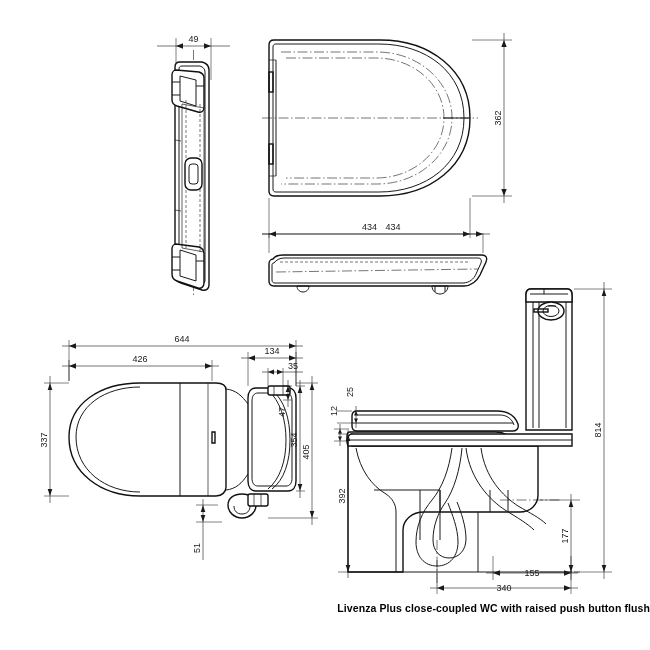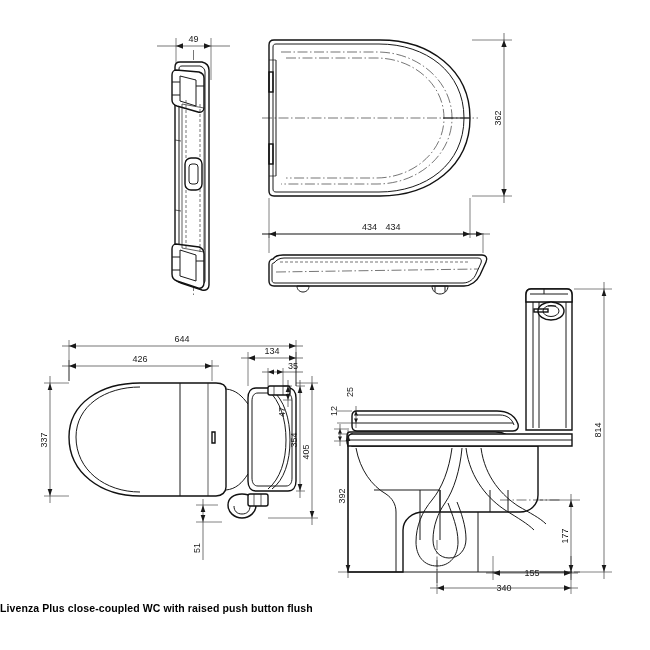--- a/index.html
+++ b/index.html
@@ -24,21 +24,21 @@
   #drawing {
     position: absolute;
     left: 0;
     top: 0;
   }
   .caption {
     position: absolute;
     left: 0;
     top: 602px;
     width: 650px;
-    text-align: left;
+    text-align: right;
     font-family: "Liberation Sans", sans-serif;
     font-size: 10.5px;
     font-weight: bold;
     letter-spacing: 0.1px;
     color: #000000;
   }
   
   .ln { stroke: #1a1a1a; fill: none; stroke-width: 1; }
   .ln-thin { stroke: #1a1a1a; fill: none; stroke-width: 0.7; }
   .ln-thick { stroke: #111111; fill: none; stroke-width: 1.4; }

